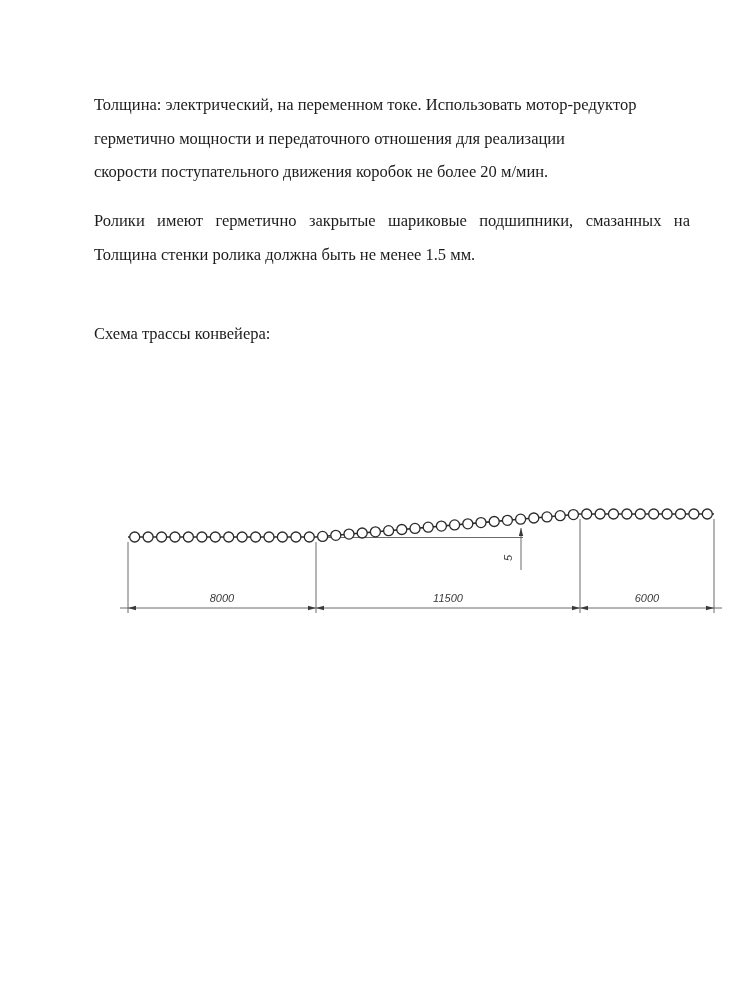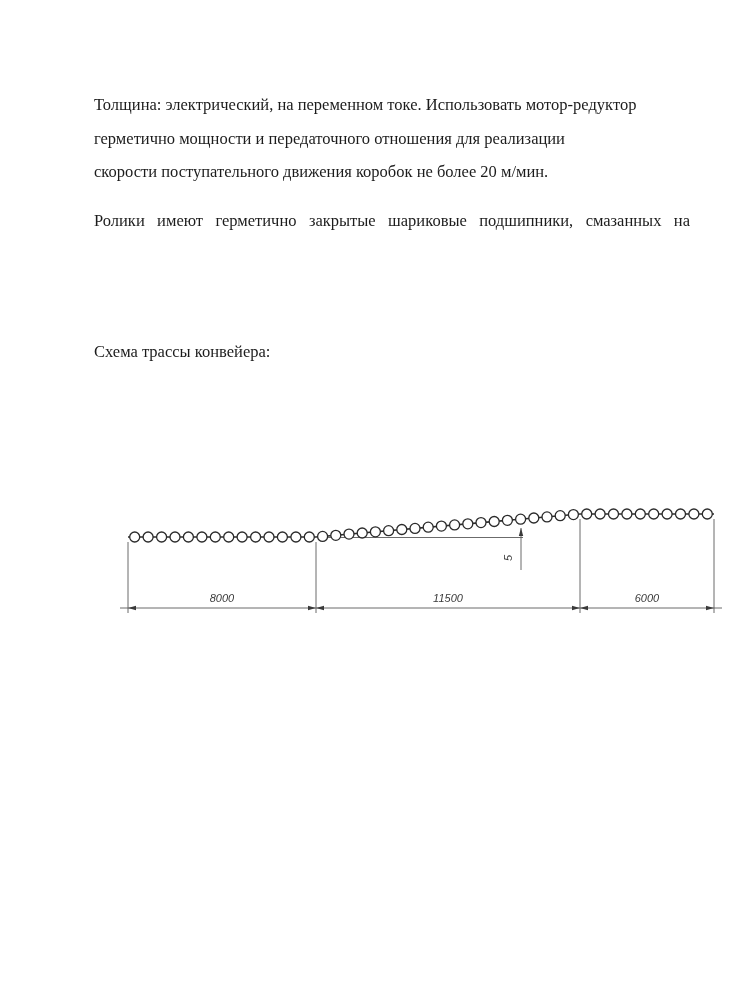--- a/index.html
+++ b/index.html
@@ -21,21 +21,21 @@
   .line{
     line-height:33.5px;
     white-space:normal;
   }
   .just{
     text-align:justify;
     text-align-last:justify;
   }
   .p1{top:88px;}
   .p2{top:192px;margin-top:12px;}
-  .p3{top:335px;}
+  .p3{top:317px;}
   #diagram{
     position:absolute;
     left:0;top:0;
     width:746px;height:1000px;
   }
   #diagram .main{stroke:#2b2b2b;stroke-width:1.6;fill:none;}
   #diagram .roller{fill:#ffffff;stroke:#2b2b2b;stroke-width:1.3;}
   #diagram .thin{stroke:#5a5a5a;stroke-width:0.9;fill:none;}
   #diagram .arrow{fill:#3a3a3a;stroke:none;}
   #diagram .dim{
@@ -52,20 +52,21 @@
 <div class="page">
 
   <div class="para p1">
     <div class="line">Толщина: электрический, на переменном токе. Использовать мотор-редуктор</div>
     <div class="line">герметично мощности и передаточного отношения для реализации</div>
     <div class="line">скорости поступательного движения коробок не более 20 м/мин.</div>
   </div>
 
   <div class="para p2">
     <div class="line just">Ролики имеют герметично закрытые шариковые подшипники, смазанных на</div>
+    <div class="line">Толщина стенки ролика должна быть не менее 1.5 мм.</div>
   </div>
 
   <div class="para p3">
     <div class="line">Схема трассы конвейера:</div>
   </div>
 
   <svg id="diagram" viewBox="0 0 746 1000" xmlns="http://www.w3.org/2000/svg">
       <line x1="128" y1="542" x2="128" y2="613" class="thin"></line>
       <line x1="316" y1="542" x2="316" y2="613" class="thin"></line>
       <line x1="580" y1="519" x2="580" y2="613" class="thin"></line>

